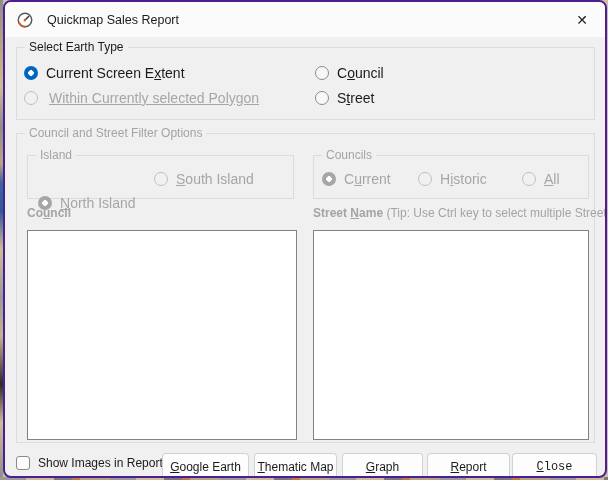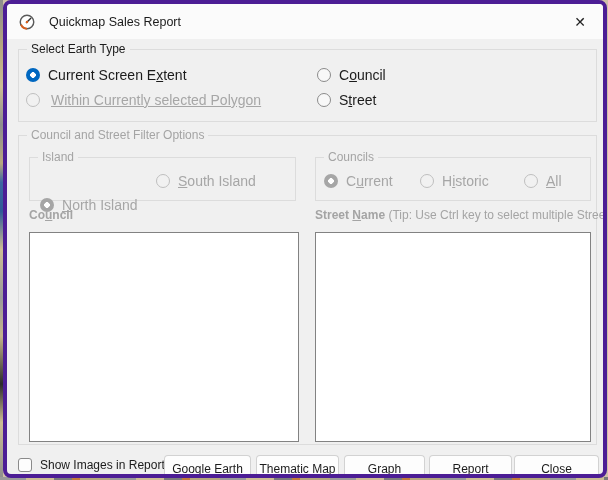--- a/index.html
+++ b/index.html
@@ -9,21 +9,21 @@
   
   .bg-left{position:absolute;left:0;top:0;width:3px;height:480px;
     background:linear-gradient(180deg,#8d8d8d 0%,#b8a77e 10%,#cdbd93 18%,#8d8d8d 26%,
       #b8a77e 34%,#3c66a0 38%,#2f5a96 44%,#cdbd93 52%,#9a9a9a 62%,#c4b48a 70%,
       #2b2b2b 80%,#cdbd93 88%,#8d8d8d 100%);}
   .bg-bottom{position:absolute;left:0;bottom:0;width:608px;height:3px;
     background:repeating-linear-gradient(90deg,#9a9a9a 0 26px,#cdbd93 26px 54px,
       #7a7a7a 54px 72px,#c27a3a 72px 80px,#b5a67d 80px 110px);}
 
   .dialog{position:absolute;left:3px;top:0;width:604px;height:478px;
-    background:#f0f0f0;border:4px solid #4c1d95;border-radius:8px;overflow:hidden;}
+    background:#f0f0f0;border:2px solid #4c1d95;border-radius:8px;overflow:hidden;}
 
   
   .titlebar{position:absolute;left:0;top:0;right:0;height:35px;background:#fbfbfb;
     display:flex;align-items:center;}
   .app-icon{width:18px;height:18px;margin-left:11px;flex:0 0 auto;}
   .title-text{margin-left:13px;font-size:12.5px;color:#1b1b1b;}
   .close-btn{position:absolute;right:0;top:0;width:46px;height:35px;display:flex;
     align-items:center;justify-content:center;font-size:14px;color:#222;cursor:default;}
 
   
@@ -157,17 +157,17 @@
   </div>
   <div class="btn" style="left:249px;width:83px;">
     <span><u>T</u>hematic Map</span>
   </div>
   <div class="btn" style="left:337px;width:81px;justify-content:center;">
     <span><u>G</u>raph</span>
   </div>
   <div class="btn" style="left:422px;width:83px;">
     <span><u>R</u>eport</span>
   </div>
-  <div class="btn" style="left:507px;width:85px;">
+  <div class="btn" style="left:507px;width:85px;font-family:Liberation Mono, monospace;">
     <span><u>C</u>lose</span>
   </div>
 
 </div>
 
 </body></html>

